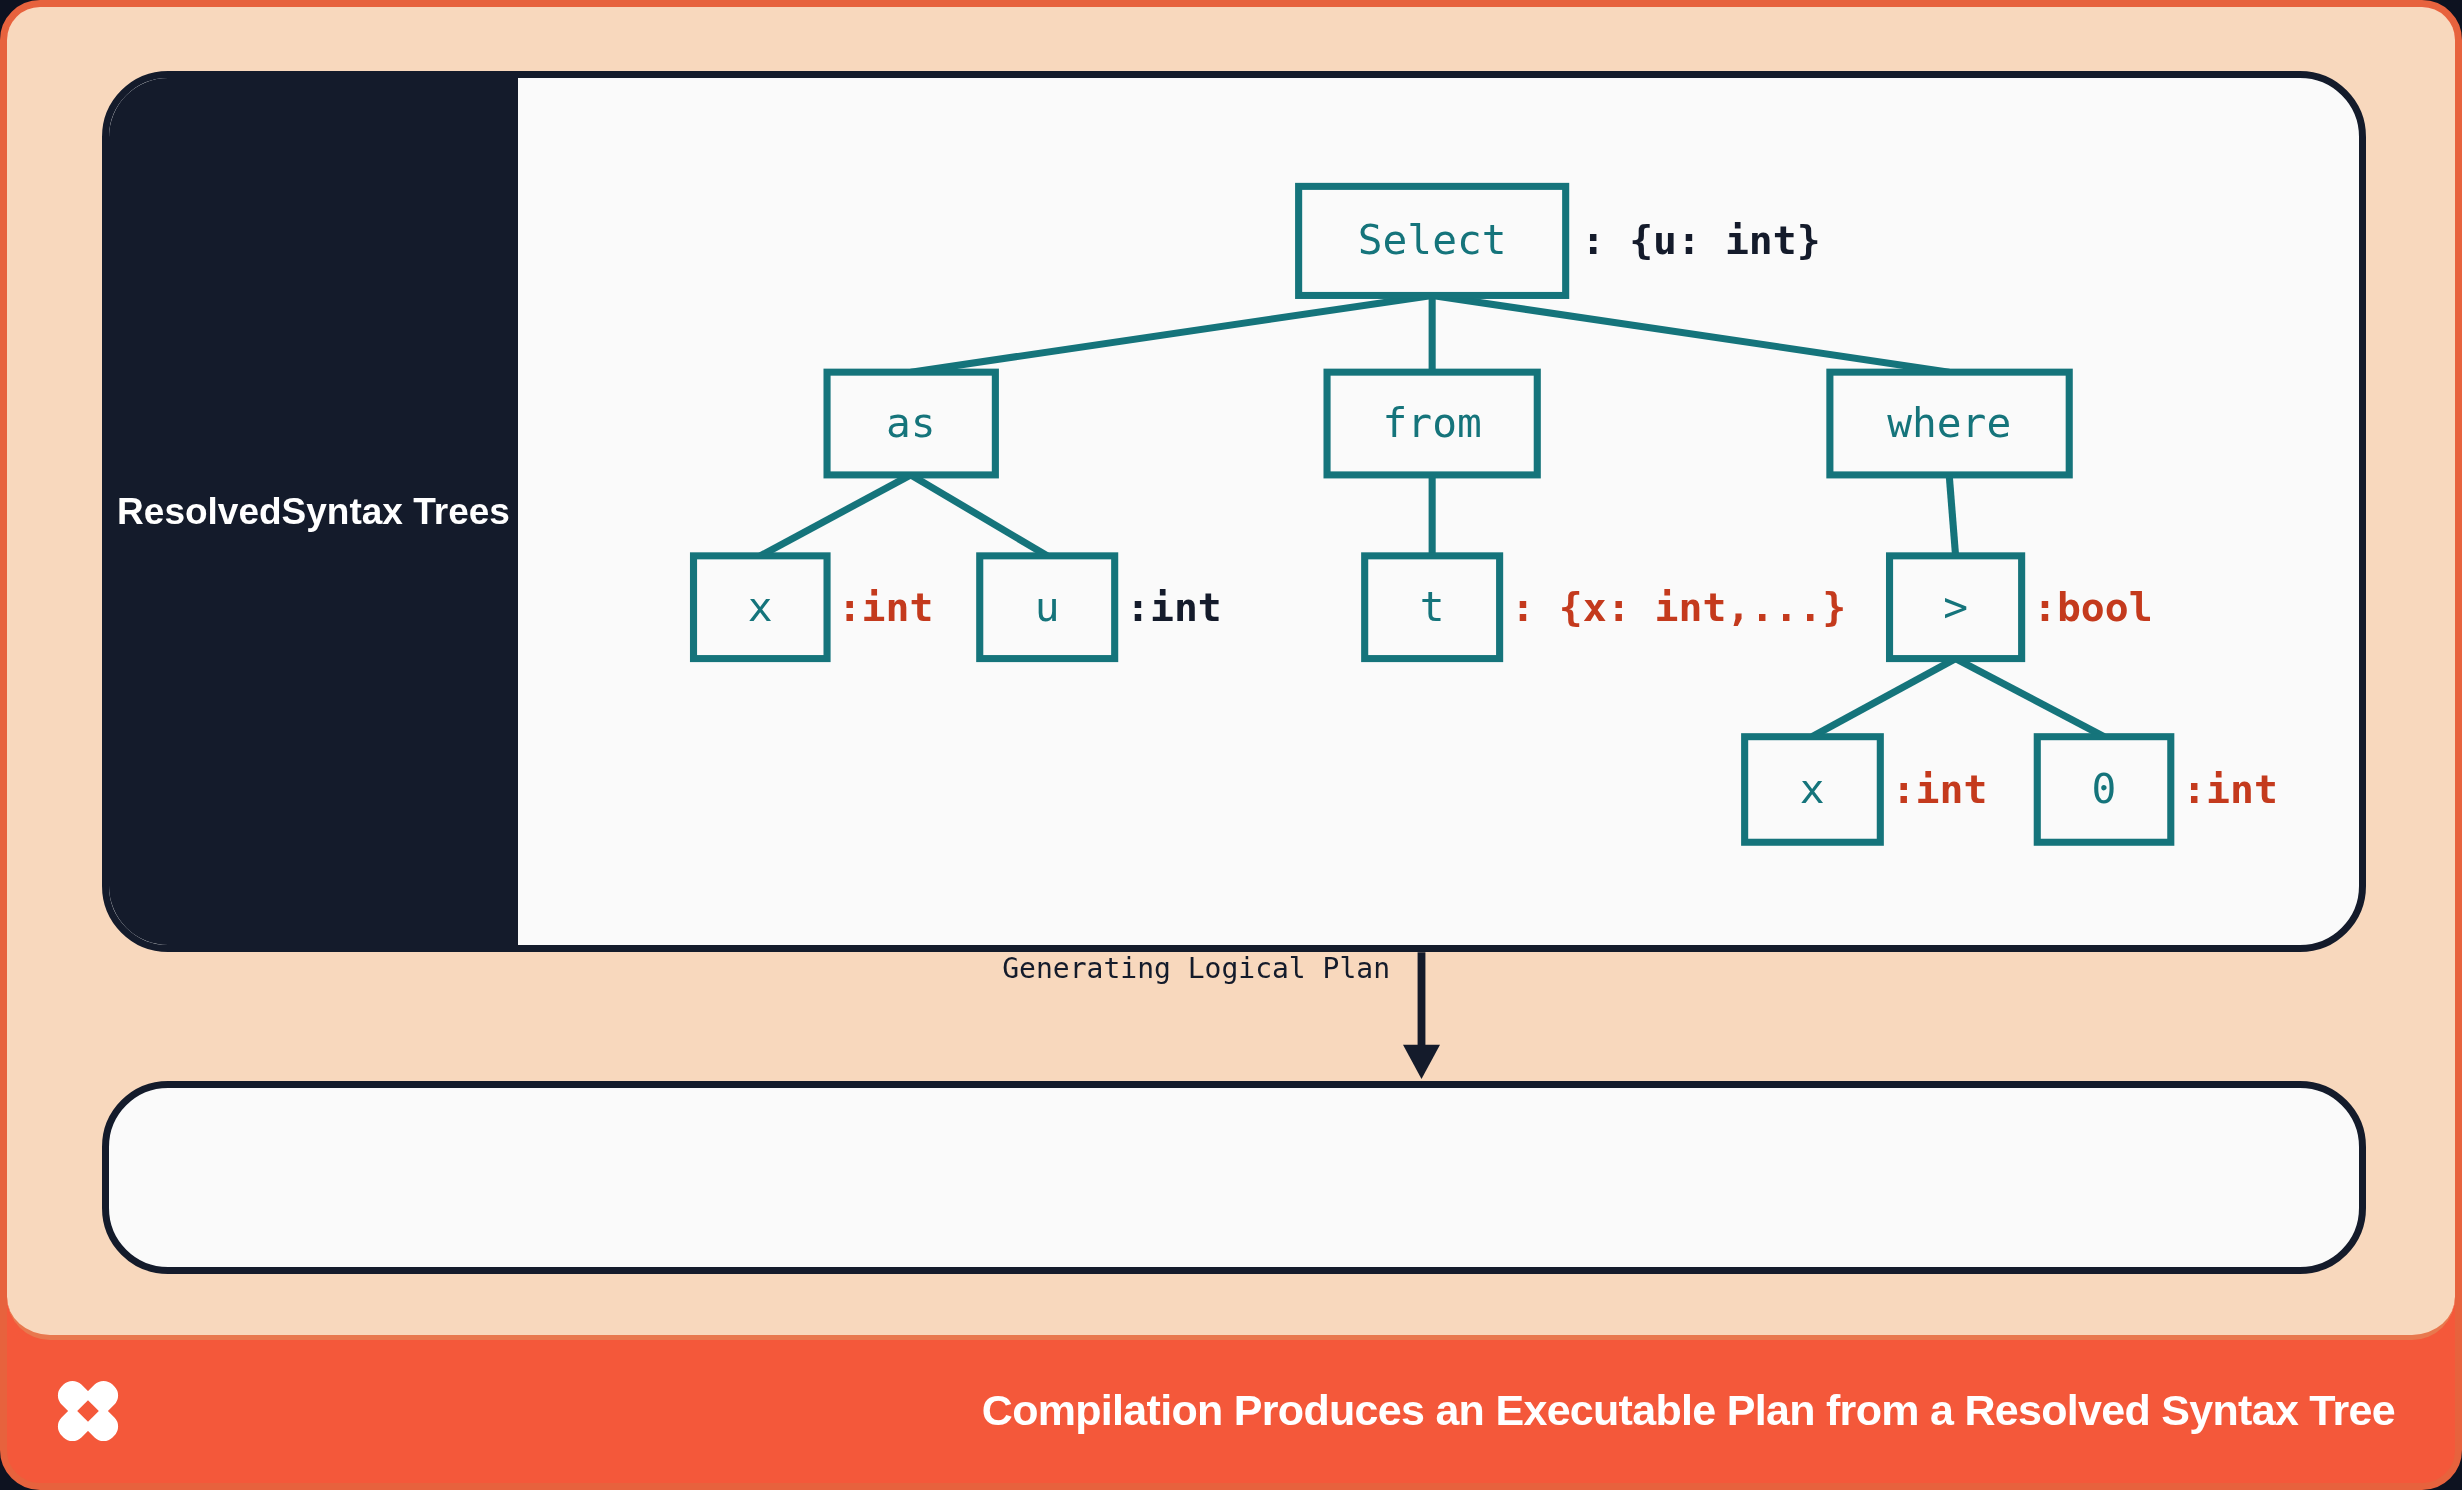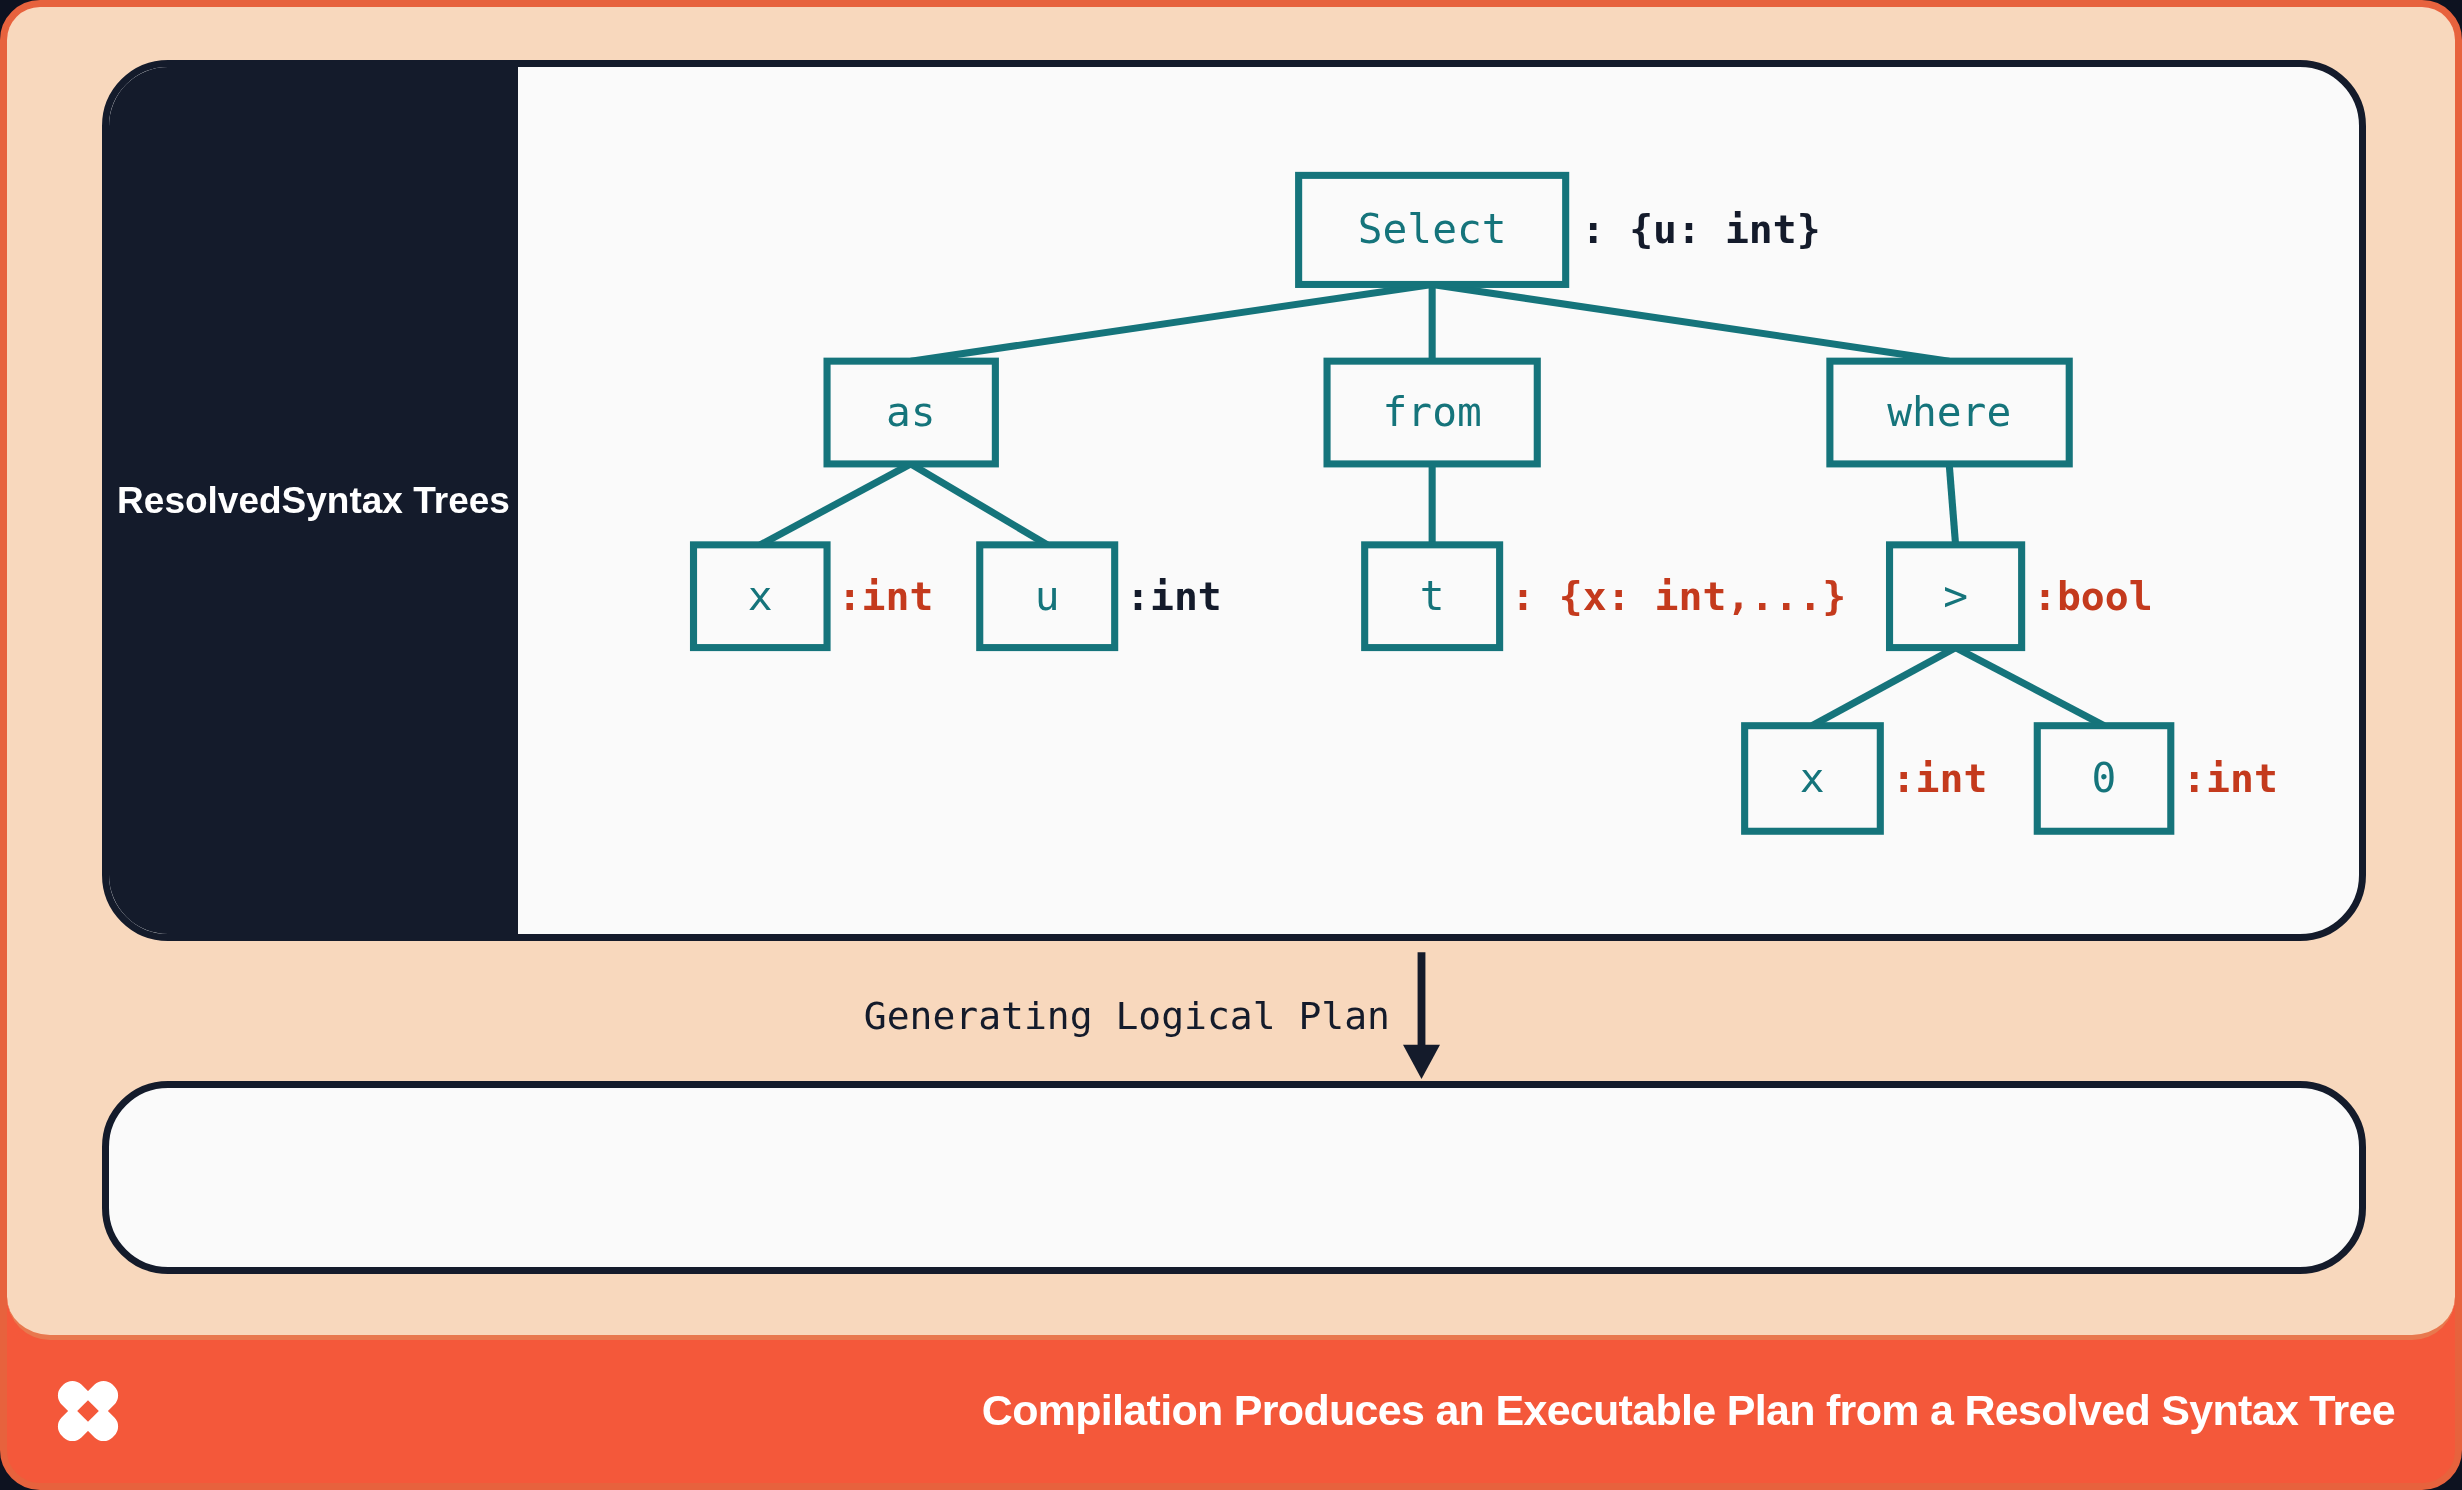--- a/index.html
+++ b/index.html
@@ -25,21 +25,21 @@
     border-radius:0 0 43px 43px;
   }
   .panel{
     position:absolute;left:95px;width:2264px;
     box-sizing:border-box;
     border:7.9px solid var(--c-navy,#141b2b);
     border-radius:66px;
     background:var(--c-panel_bg,#fafafa);
     overflow:hidden;
   }
-  .panel-top{top:53px;height:881px;}
+  .panel-top{top:64px;height:881px;}
   .panel-bottom{top:1074px;height:193px;}
   .side{
     position:absolute;left:0;top:0;bottom:0;width:409px;
     background:var(--c-navy,#141b2b);
     display:flex;flex-direction:row;justify-content:center;align-items:center;
     color:#fff;font-weight:bold;font-size:37px;line-height:61px;text-align:center;
   }
   .tree-svg{position:absolute;inset:0;width:100%;height:100%;}
   .edge{stroke:var(--c-teal,#15747b);stroke-width:10;fill:none;}
   .node-box{fill:var(--c-panel_bg,#fafafa);stroke:var(--c-teal,#15747b);stroke-width:10;}
@@ -47,23 +47,23 @@
     font-family:"DejaVu Sans Mono",monospace;font-size:58px;
     fill:var(--c-teal,#15747b);text-anchor:middle;dominant-baseline:central;
   }
   .ann{
     font-family:"DejaVu Sans Mono",monospace;font-size:56px;font-weight:bold;
     text-anchor:start;dominant-baseline:central;
   }
   .ann-dark{fill:var(--c-navy,#141b2b);}
   .ann-red{fill:var(--c-red,#c43a1d);}
   .transition-label{
-    position:absolute;left:95px;top:945px;width:1288px;height:92px;
+    position:absolute;left:95px;top:897px;width:1288px;height:92px;
     line-height:129px;text-align:right;
-    font-family:"DejaVu Sans Mono",monospace;font-size:38px;
+    font-family:"DejaVu Sans Mono",monospace;font-size:28px;
     color:var(--c-navy,#141b2b);
   }
   .down-arrow{position:absolute;left:1391px;top:945px;}
   .plan-list{
     position:absolute;left:485px;top:50%;transform:translateY(-50%);
     font-family:"DejaVu Sans Mono",monospace;font-size:37px;line-height:49px;
     color:var(--c-navy,#141b2b);white-space:pre;
   }
   .footer{
     position:absolute;left:0;right:0;bottom:0;height:145px;

